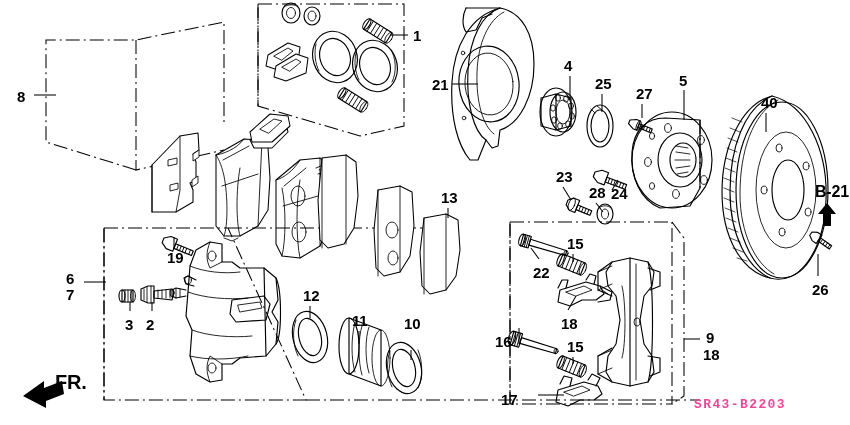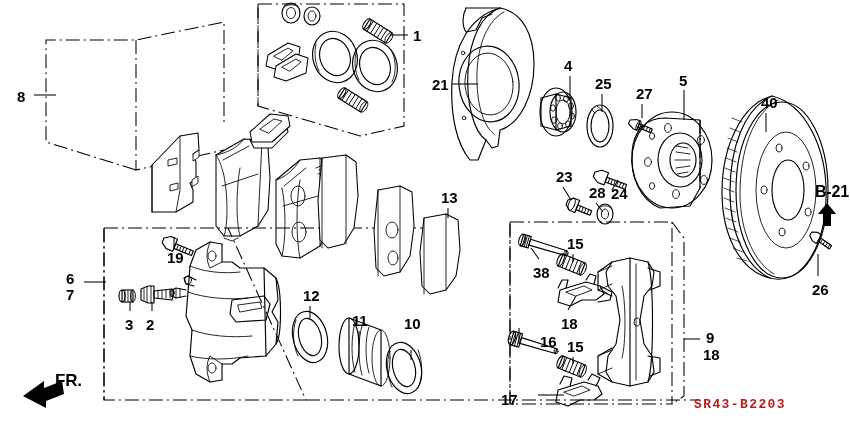--- a/index.html
+++ b/index.html
@@ -5,21 +5,21 @@
   html,body{margin:0;padding:0;background:#ffffff;}
   body{width:850px;height:425px;overflow:hidden;
        font-family:"Liberation Sans",sans-serif;color:#000;}
   #stage{position:relative;width:850px;height:425px;background:#fff;}
   #stage svg{position:absolute;left:0;top:0;}
   .lbl{position:absolute;font-family:"Liberation Sans",sans-serif;
        font-weight:bold;font-size:15px;color:#000;line-height:1.02;
        white-space:pre;letter-spacing:-0.2px;}
   .lbl.sm{font-size:16px;}
   .code{position:absolute;font-family:"Liberation Mono",monospace;
-        font-weight:bold;font-size:13px;letter-spacing:1.4px;color:#b91c1c;}
+        font-weight:bold;font-size:13px;letter-spacing:1.4px;color:#ec4899;}
 </style>
 </head>
 <body>
 
 <div id="stage">
 
 <svg width="850" height="425" viewBox="0 0 850 425" xmlns="http://www.w3.org/2000/svg">
   <defs>
     <style>
       .s{fill:none;stroke:#000;stroke-width:1.15;stroke-linejoin:round;stroke-linecap:round;}
@@ -493,27 +493,27 @@
 <span class="lbl" style="left:611px;top:186px;">24</span>
 <span class="lbl" style="left:441px;top:190px;">13</span>
 <span class="lbl" style="left:167px;top:219px;margin-top:31px;">19</span>
 <span class="lbl" style="left:66px;top:271px;">6</span>
 <span class="lbl" style="left:66px;top:287px;">7</span>
 <span class="lbl" style="left:125px;top:317px;">3</span>
 <span class="lbl" style="left:146px;top:317px;">2</span>
 <span class="lbl" style="left:303px;top:288px;">12</span>
 <span class="lbl" style="left:352px;top:313px;">11</span>
 <span class="lbl" style="left:404px;top:316px;">10</span>
-<span class="lbl" style="left:533px;top:265px;">38</span>
+<span class="lbl" style="left:533px;top:265px;">22</span>
 <span class="lbl" style="left:567px;top:236px;">15</span>
 <span class="lbl" style="left:561px;top:316px;">18</span>
 <span class="lbl" style="left:567px;top:339px;">15</span>
-<span class="lbl" style="left:540px;top:334px;text-align:right;">16</span>
+<span class="lbl" style="left:495px;top:334px;text-align:right;">16</span>
 <span class="lbl" style="left:501px;top:392px;">17</span>
 <span class="lbl" style="left:706px;top:330px;">9</span>
 <span class="lbl" style="left:703px;top:347px;">18</span>
 <span class="lbl" style="left:812px;top:282px;">26</span>
 
-<span class="lbl" style="left:55px;top:372px;font-size:17px;">FR.</span>
+<span class="lbl" style="left:55px;top:372px;font-size:20px;">FR.</span>
 <span class="lbl sm" style="left:815px;top:184px;">B-21</span>
 <span class="code" style="left:694px;top:397px;">SR43-B2203</span>
 
 </div>
 
 </body></html>

